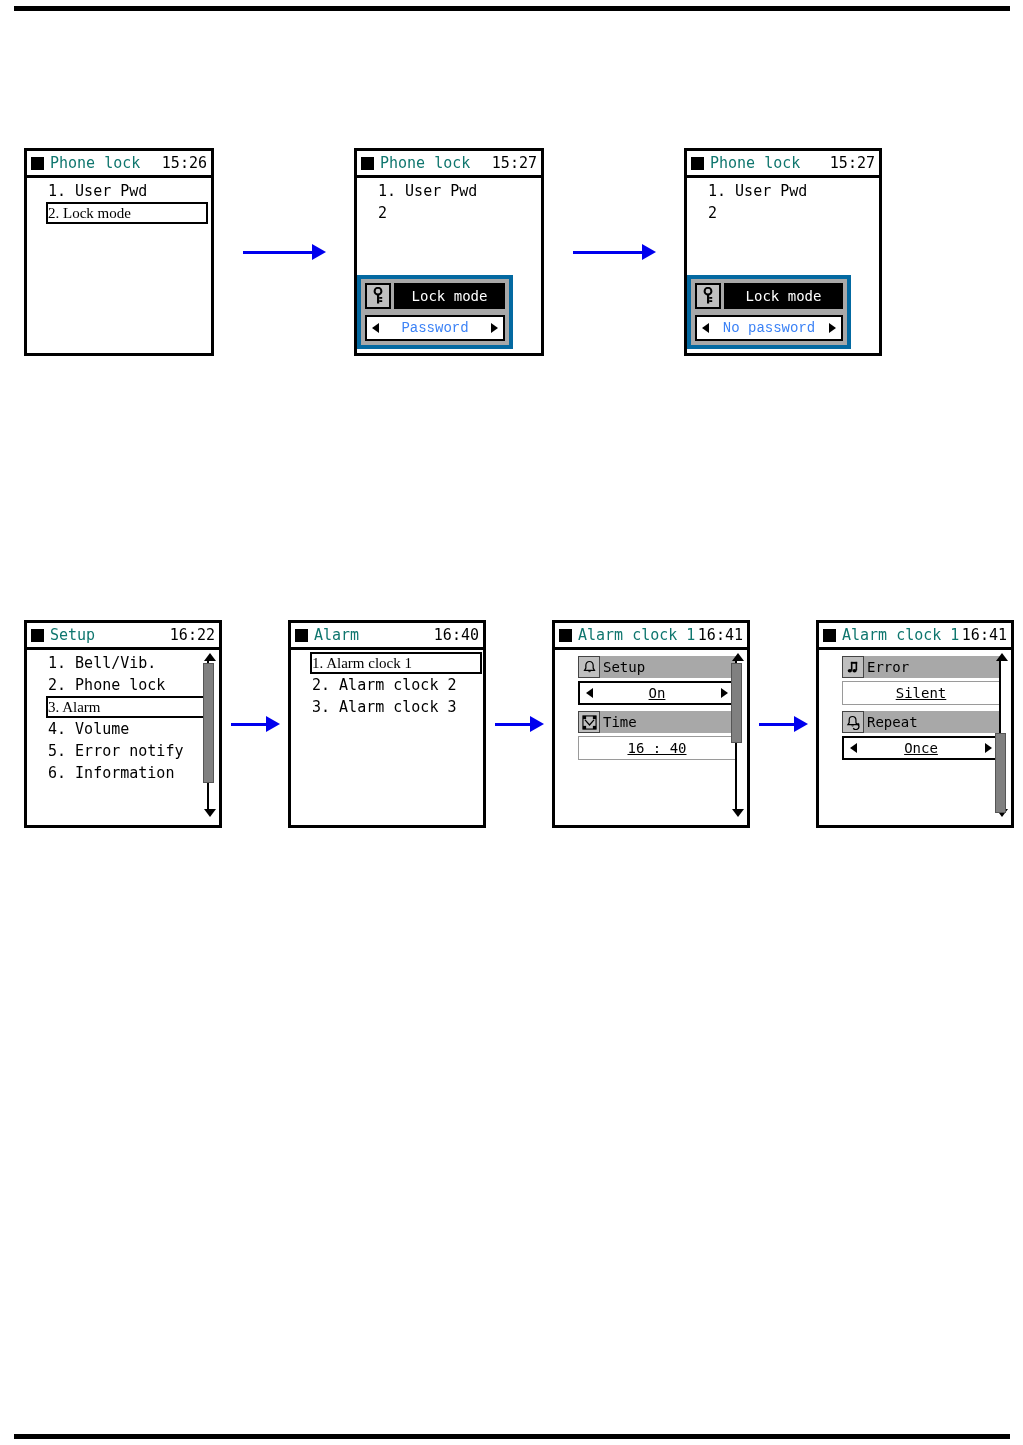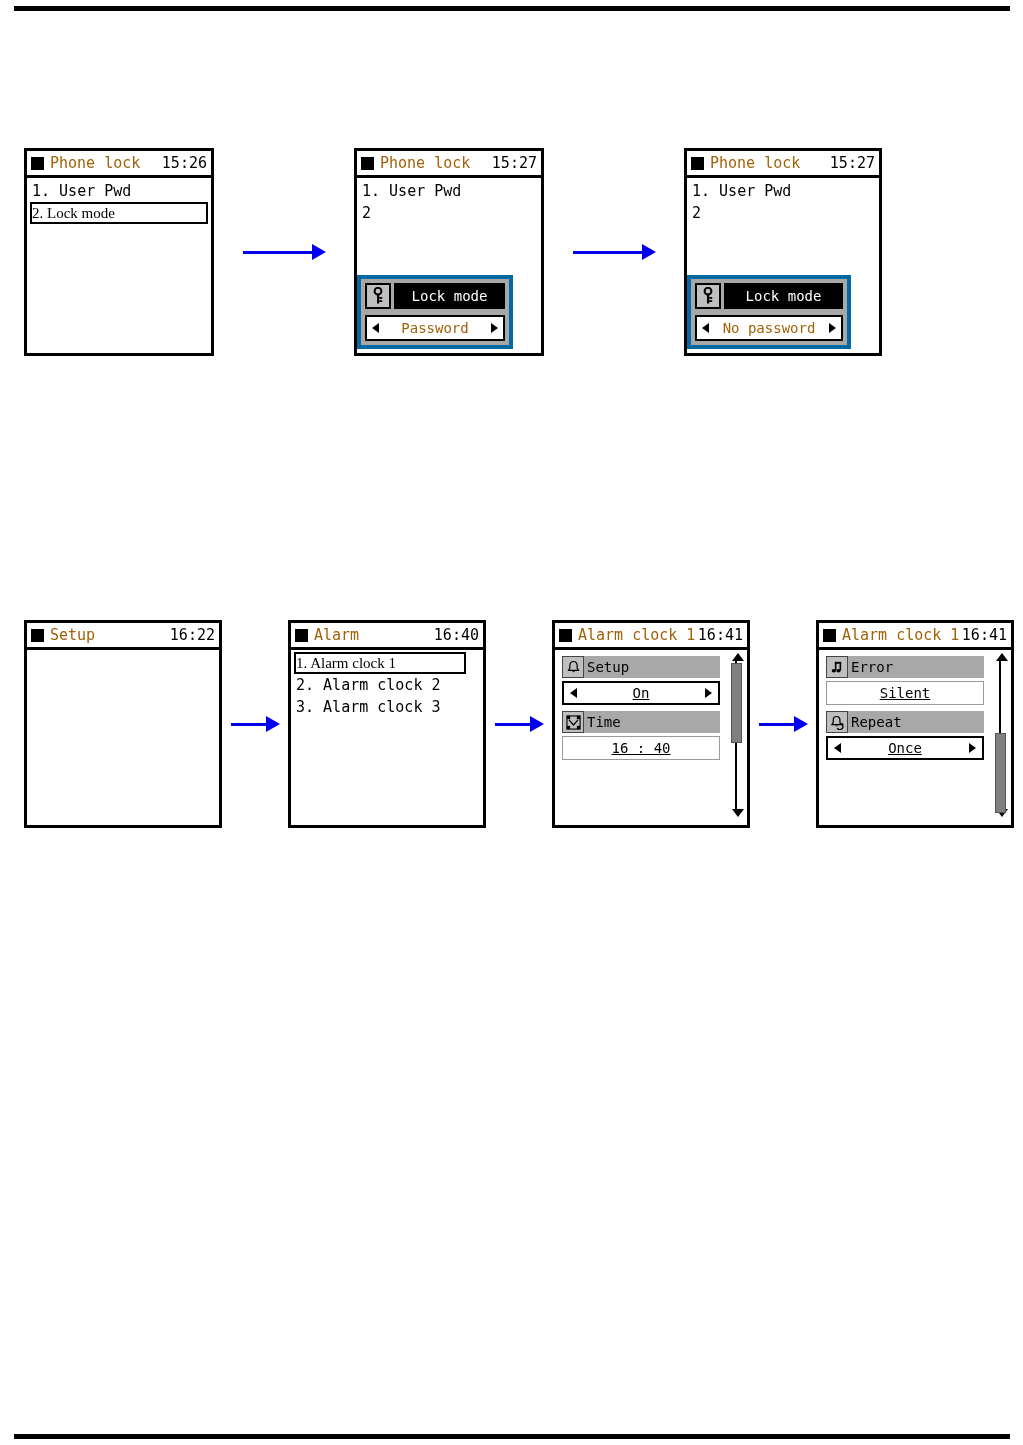--- a/index.html
+++ b/index.html
@@ -93,35 +93,35 @@
     height: 13px;
     background: #000;
     flex: none;
     margin-right: 6px;
   }
   .title-text {
     font-size: 15px;
     line-height: 15px;
     letter-spacing: 0px;
     white-space: nowrap;
-    color: #a16207;
+    color: #0f766e;
   }
   .title-time {
     font-size: 15px;
     line-height: 15px;
     color: #000;
     margin-left: auto;
     white-space: nowrap;
   }
 
   
   .body {
     position: relative;
     height: calc(100% - 27px);
-    padding: 2px 3px 0 3px;
+    padding: 2px 3px 0 19px;
     box-sizing: border-box;
   }
   .list-item {
     font-size: 15px;
     line-height: 15px;
     height: 22px;
     display: flex;
     align-items: center;
     padding-left: 2px;
     box-sizing: border-box;
@@ -216,21 +216,22 @@
     margin-top: 6px;
     height: 26px;
     background: #fff;
     border: 2px solid #000;
     box-sizing: border-box;
     display: flex;
     align-items: center;
     justify-content: space-between;
     padding: 0 5px;
     font-size: 14px;
-    color: #a16207;
+    color: #3b82f6;
+    font-family: Liberation Mono, monospace;
   }
   .popup-value .val { flex: 1; text-align: center; white-space: nowrap; }
   .tri-l { width:0;height:0;border-top:5px solid transparent;border-bottom:5px solid transparent;border-right:7px solid #000; flex:none;}
   .tri-r { width:0;height:0;border-top:5px solid transparent;border-bottom:5px solid transparent;border-left:7px solid #000; flex:none;}
 
   
   .fields {
     padding: 4px 0 0 4px;
     width: 158px;
   }
@@ -373,20 +374,37 @@
   </div>
 </div>
 
 <div class="row" id="row-alarm">
 
   <div class="screen wide">
     <div class="titlebar">
       <div class="title-square"></div>
       <div class="title-text">Setup</div>
       <div class="title-time">16:22</div>
+    </div>
+    <div class="body">
+      <div class="list-wrap narrow">
+        <div class="list-item">1. Bell/Vib.</div>
+        <div class="list-item">2. Phone lock</div>
+        <div class="list-item selected">3. Alarm</div>
+        <div class="list-item">4. Volume</div>
+        <div class="list-item">5. Error notify</div>
+        <div class="list-item">6. Information</div>
+      </div>
+      <div class="scrollbar">
+        <div class="sb-arrow-up"></div>
+        <div class="sb-track"></div>
+        <div class="sb-thumb" style="top:10px;height:120px;"></div>
+        <div style="flex:1"></div>
+        <div class="sb-arrow-dn"></div>
+      </div>
     </div>
   </div>
 
   <div class="arrow narrow">
     <div class="shaft"></div>
     <div class="head"></div>
   </div>
 
   <div class="screen wide">
     <div class="titlebar">

